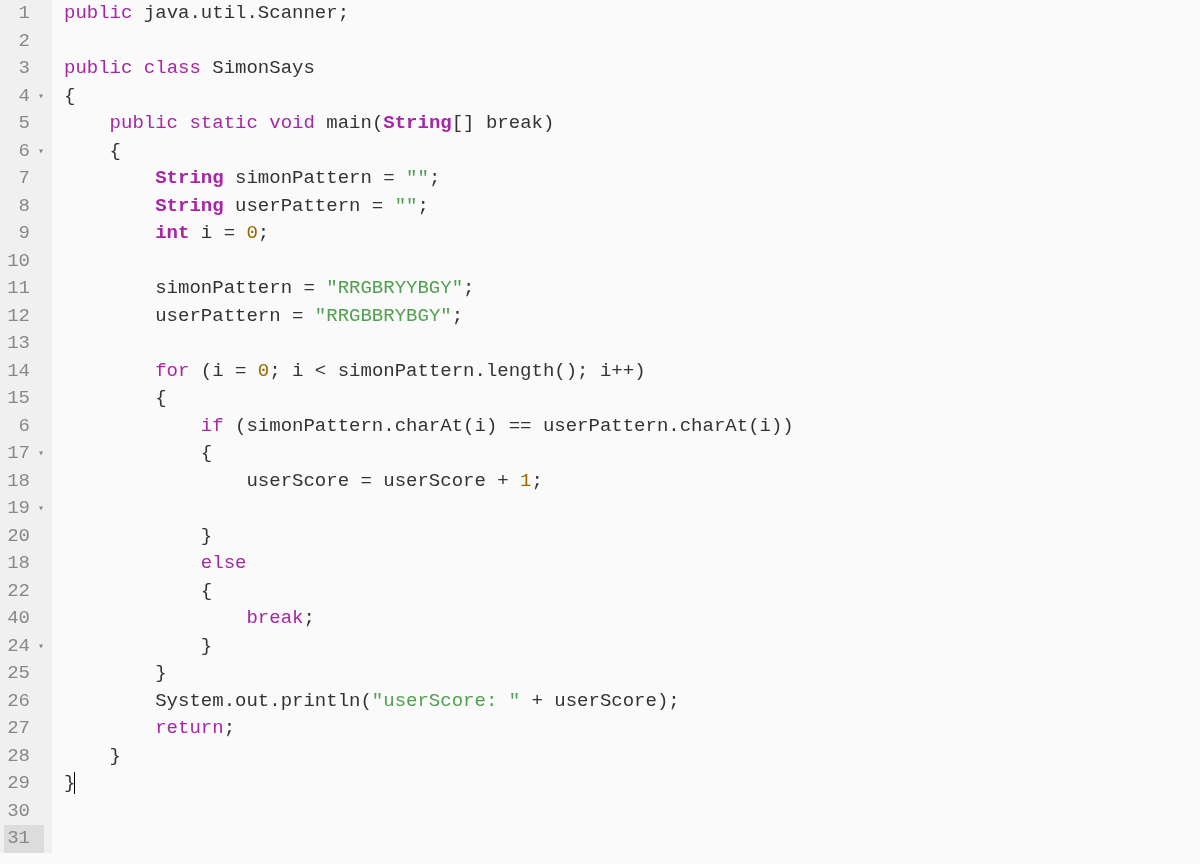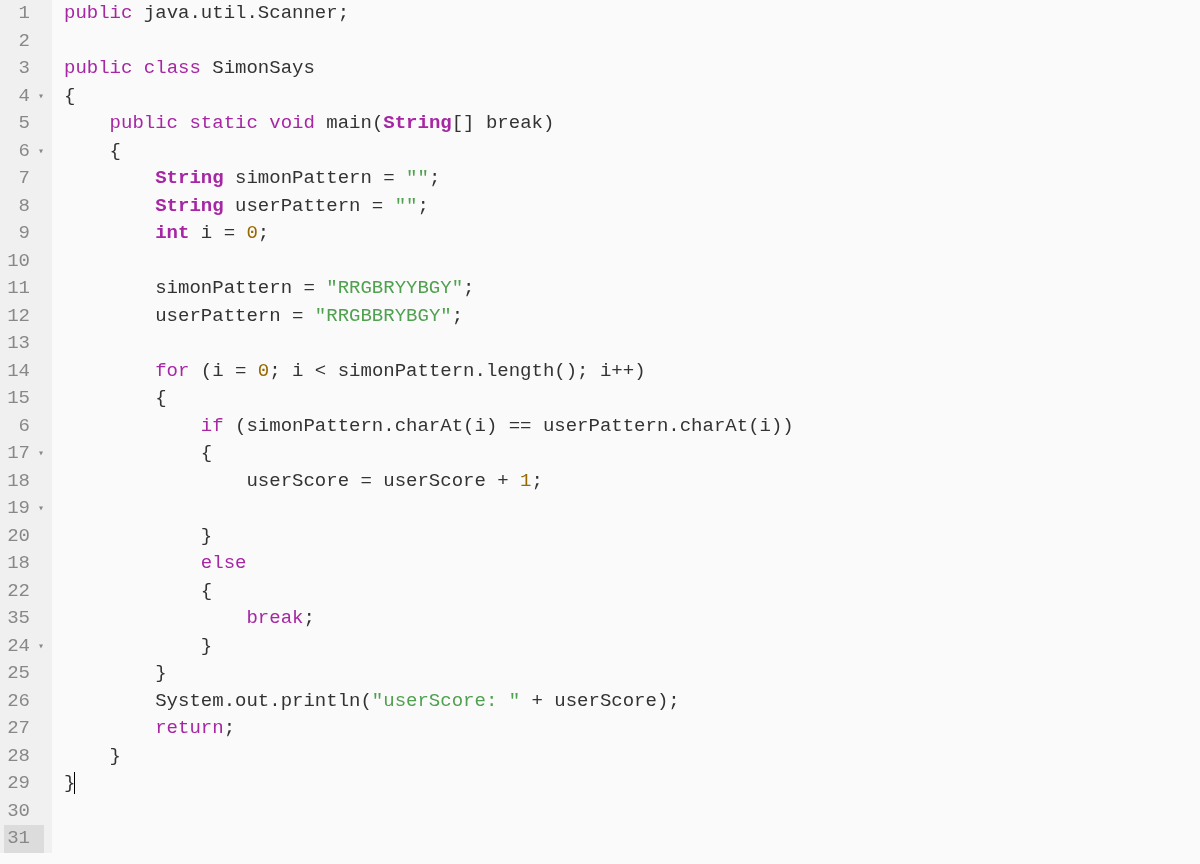--- a/index.html
+++ b/index.html
@@ -152,21 +152,21 @@
       </div>
     <div class="gutter-line">
         <span>18</span>
         <span class="fold-marker"></span>
       </div>
     <div class="gutter-line">
         <span>22</span>
         <span class="fold-marker"></span>
       </div>
     <div class="gutter-line">
-        <span>35</span>
+        <span>40</span>
         <span class="fold-marker"></span>
       </div>
     <div class="gutter-line">
         <span>24</span>
         <span class="fold-marker">▾</span>
       </div>
     <div class="gutter-line">
         <span>25</span>
         <span class="fold-marker"></span>
       </div>

